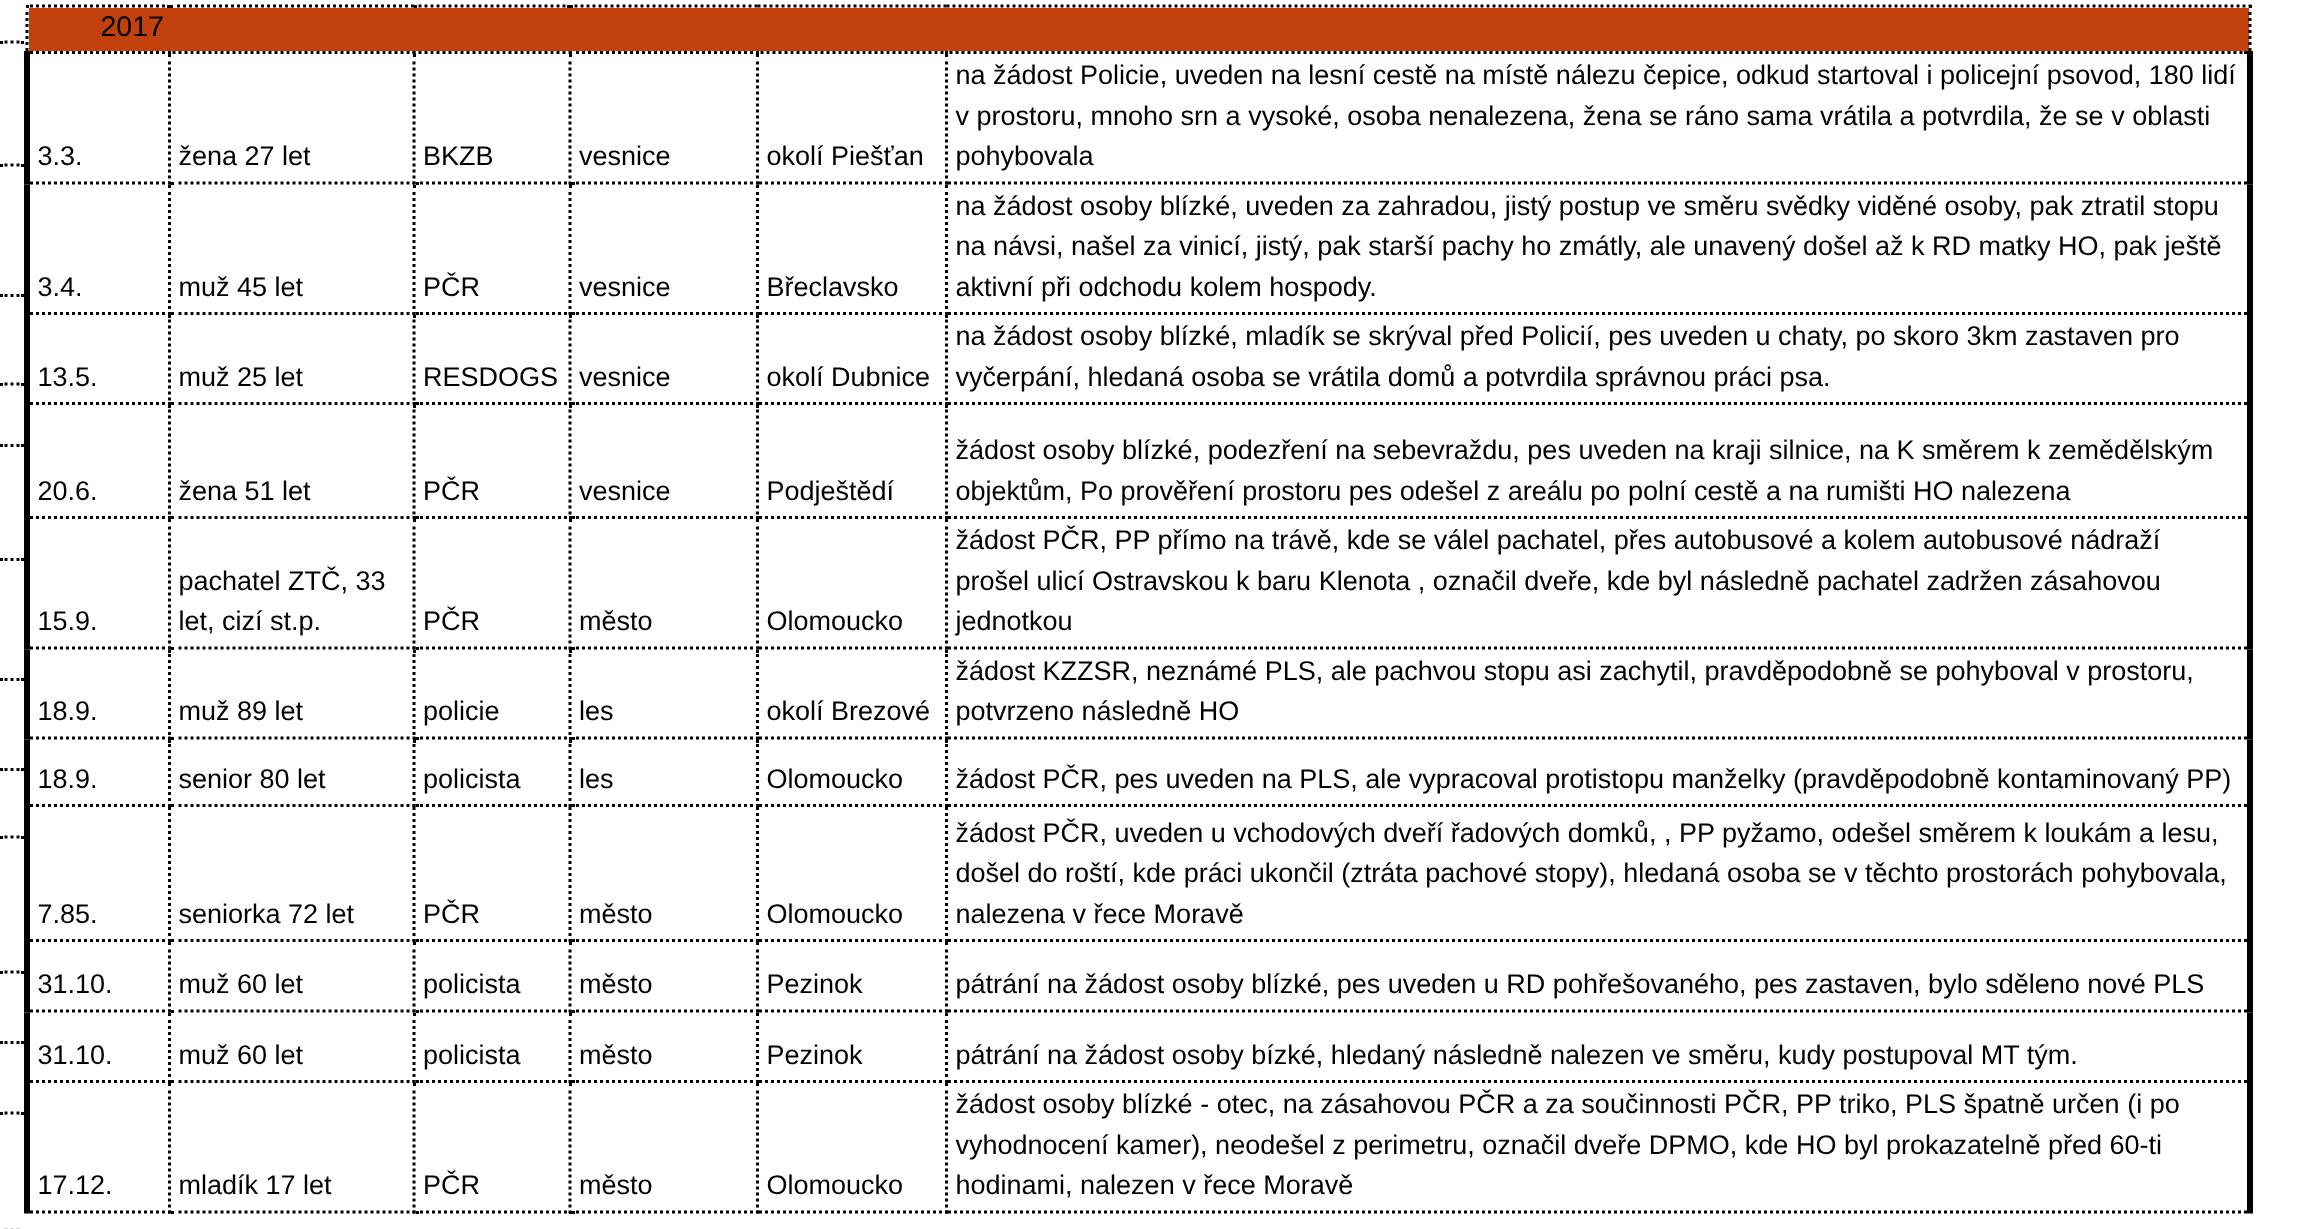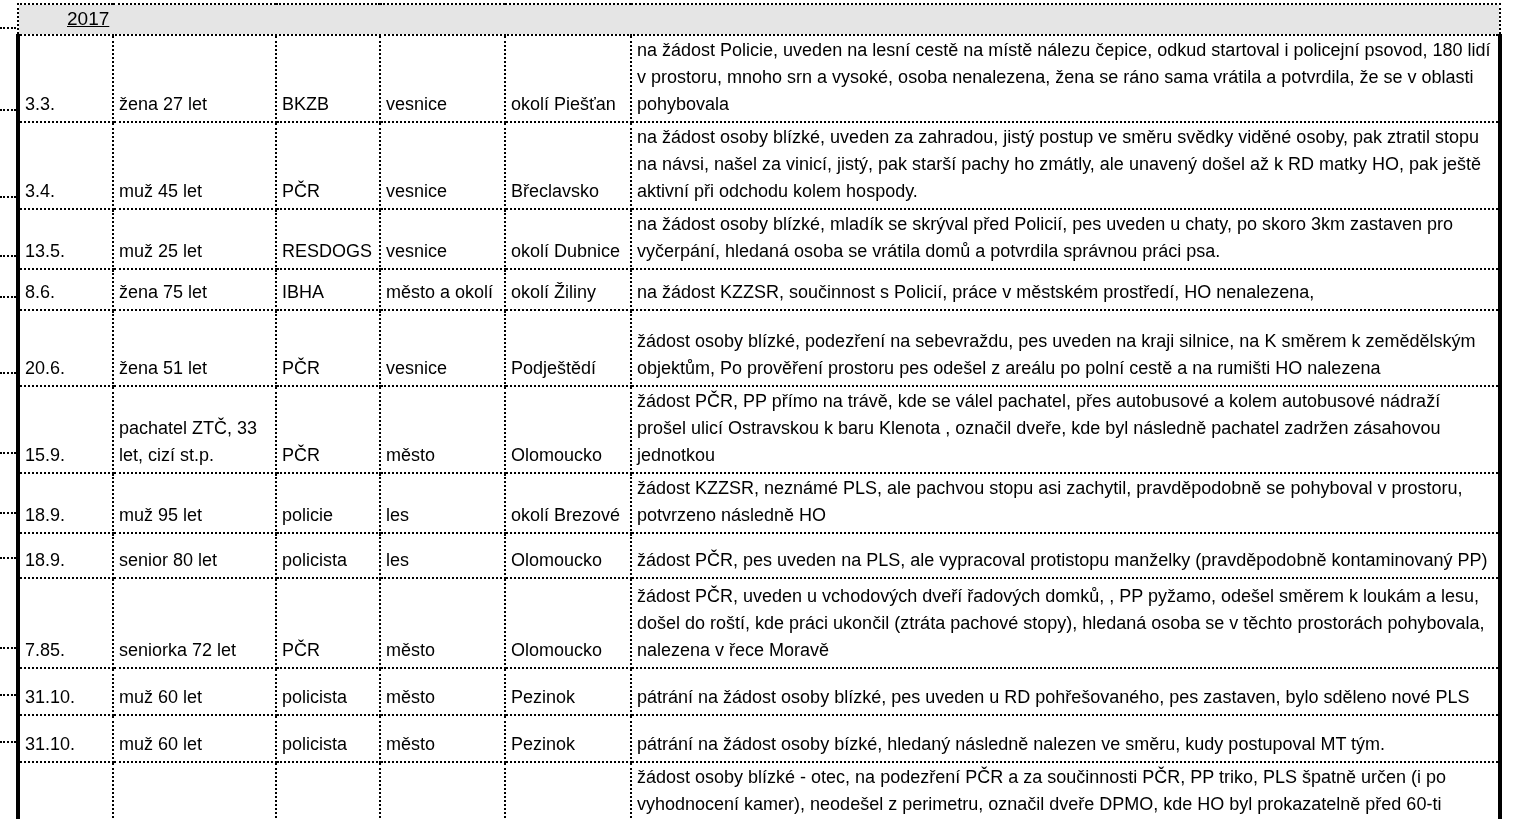--- a/index.html
+++ b/index.html
@@ -18,26 +18,25 @@
   td{
     border:2px dotted #000;
     vertical-align:bottom;
     padding:1px 4px 3px 5px;
     overflow:hidden;
     word-wrap:break-word;
   }
   tbody td:first-child{border-left:4px solid #000;margin-top:15px;}
   tbody td:last-child{border-right:4px solid #000;}
   thead td{
-    background:#e5e5e5;
+    background:#c2410c;
     border:2px dotted #000;
     vertical-align:middle;
     padding:0 0 2px 48px;
     font-size:19px;
-    text-decoration:underline;
   }
   .b{font-weight:normal;}
 </style>
 </head>
 <body>
 
 <div class="sliver">
     <div style="height: 24px;"></div>
     <div style="height: 80px;"></div>
     <div style="height: 85px;"></div>
@@ -86,47 +85,39 @@
           <td><span>na žádost osoby blízké, uveden za zahradou, jistý postup ve směru svědky viděné osoby, pak ztratil stopu na návsi, našel za vinicí, jistý, pak starší pachy ho zmátly, ale unavený došel až k RD matky HO, pak ještě aktivní při odchodu kolem hospody.</span></td>
         </tr>
         <tr style="height: 59px;">
           <td>13.5.</td>
           <td>muž 25 let</td>
           <td>RESDOGS</td>
           <td>vesnice</td>
           <td>okolí Dubnice</td>
           <td><span>na žádost osoby blízké, mladík se skrýval před Policií, pes uveden u chaty, po skoro 3km zastaven pro vyčerpání, hledaná osoba se vrátila domů a potvrdila správnou práci psa.</span></td>
         </tr>
-        <tr style="height: 41px;">
-          <td>8.6.</td>
-          <td>žena 75 let</td>
-          <td>IBHA</td>
-          <td>město a okolí</td>
-          <td>okolí Žiliny</td>
-          <td><span>na žádost KZZSR, součinnost s Policií, práce v městském prostředí, HO nenalezena,</span></td>
-        </tr>
         <tr style="height: 76px;">
           <td>20.6.</td>
           <td>žena 51 let</td>
           <td>PČR</td>
           <td>vesnice</td>
           <td>Podještědí</td>
           <td><span>žádost osoby blízké, podezření na sebevraždu, pes uveden na kraji silnice, na K směrem k zemědělským objektům, Po prověření prostoru pes odešel z areálu po polní cestě a na rumišti HO nalezena</span></td>
         </tr>
         <tr style="height: 80px;">
           <td>15.9.</td>
           <td>pachatel ZTČ, 33 let, cizí st.p.</td>
           <td>PČR</td>
           <td>město</td>
           <td>Olomoucko</td>
           <td><span class="b">žádost PČR</span><span>, PP přímo na trávě, kde se válel pachatel, přes autobusové a kolem autobusové nádraží prošel ulicí Ostravskou k baru Klenota , označil dveře, kde byl následně pachatel zadržen zásahovou jednotkou</span></td>
         </tr>
         <tr style="height: 60px;">
           <td>18.9.</td>
-          <td>muž 95 let</td>
+          <td>muž 89 let</td>
           <td>policie</td>
           <td>les</td>
           <td>okolí Brezové</td>
           <td><span>žádost KZZSR, neznámé PLS, ale pachvou stopu asi zachytil, pravděpodobně se pohyboval v prostoru, potvrzeno následně HO</span></td>
         </tr>
         <tr style="height: 45px;">
           <td>18.9.</td>
           <td>senior  80 let</td>
           <td>policista</td>
           <td>les</td>
@@ -156,17 +147,17 @@
           <td>město</td>
           <td>Pezinok</td>
           <td><span>pátrání na žádost osoby bízké, hledaný následně nalezen ve směru, kudy postupoval MT tým.</span></td>
         </tr>
         <tr style="height: 78px;">
           <td>17.12.</td>
           <td>mladík 17 let</td>
           <td>PČR</td>
           <td>město</td>
           <td>Olomoucko</td>
-          <td><span>žádost osoby blízké - otec, na </span><span class="b">podezření PČR</span><span> a za součinnosti PČR, PP triko, PLS špatně určen (i po vyhodnocení kamer), neodešel z perimetru, označil dveře DPMO, kde HO byl prokazatelně před 60-ti hodinami, nalezen v řece Moravě</span></td>
+          <td><span>žádost osoby blízké - otec, na </span><span class="b">zásahovou PČR</span><span> a za součinnosti PČR, PP triko, PLS špatně určen (i po vyhodnocení kamer), neodešel z perimetru, označil dveře DPMO, kde HO byl prokazatelně před 60-ti hodinami, nalezen v řece Moravě</span></td>
         </tr>
       </tbody>
   </table>
 </div>
 
 </body></html>

